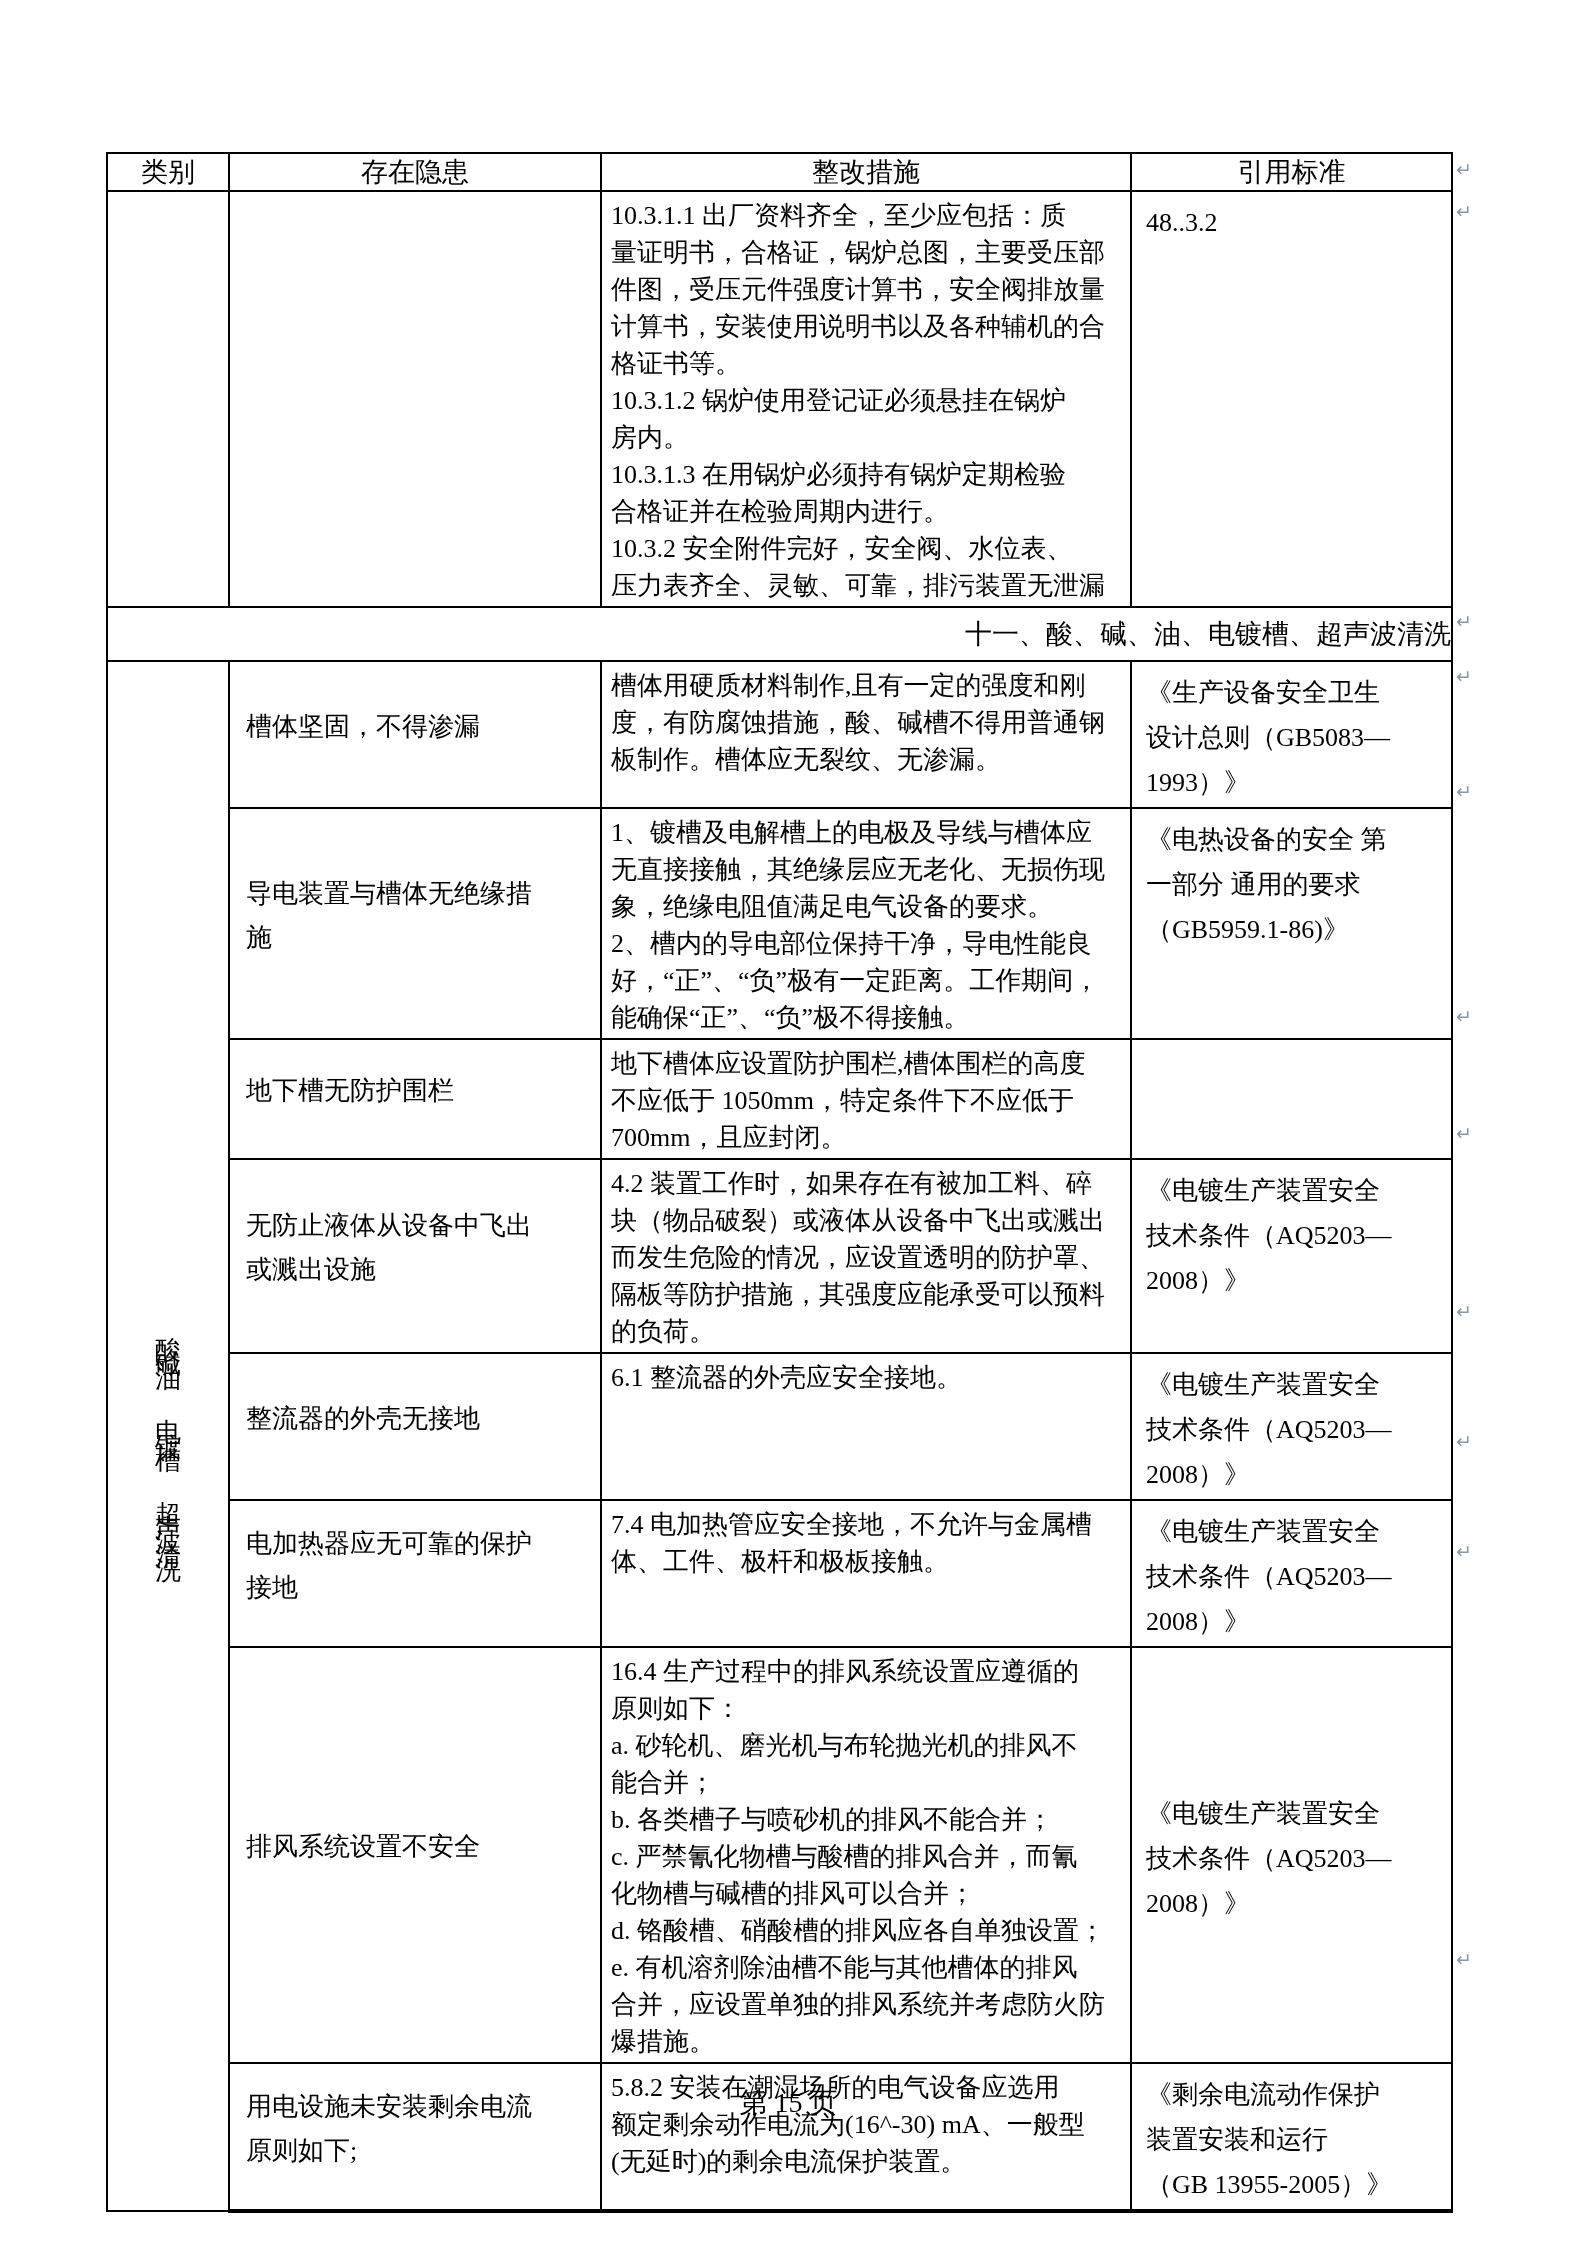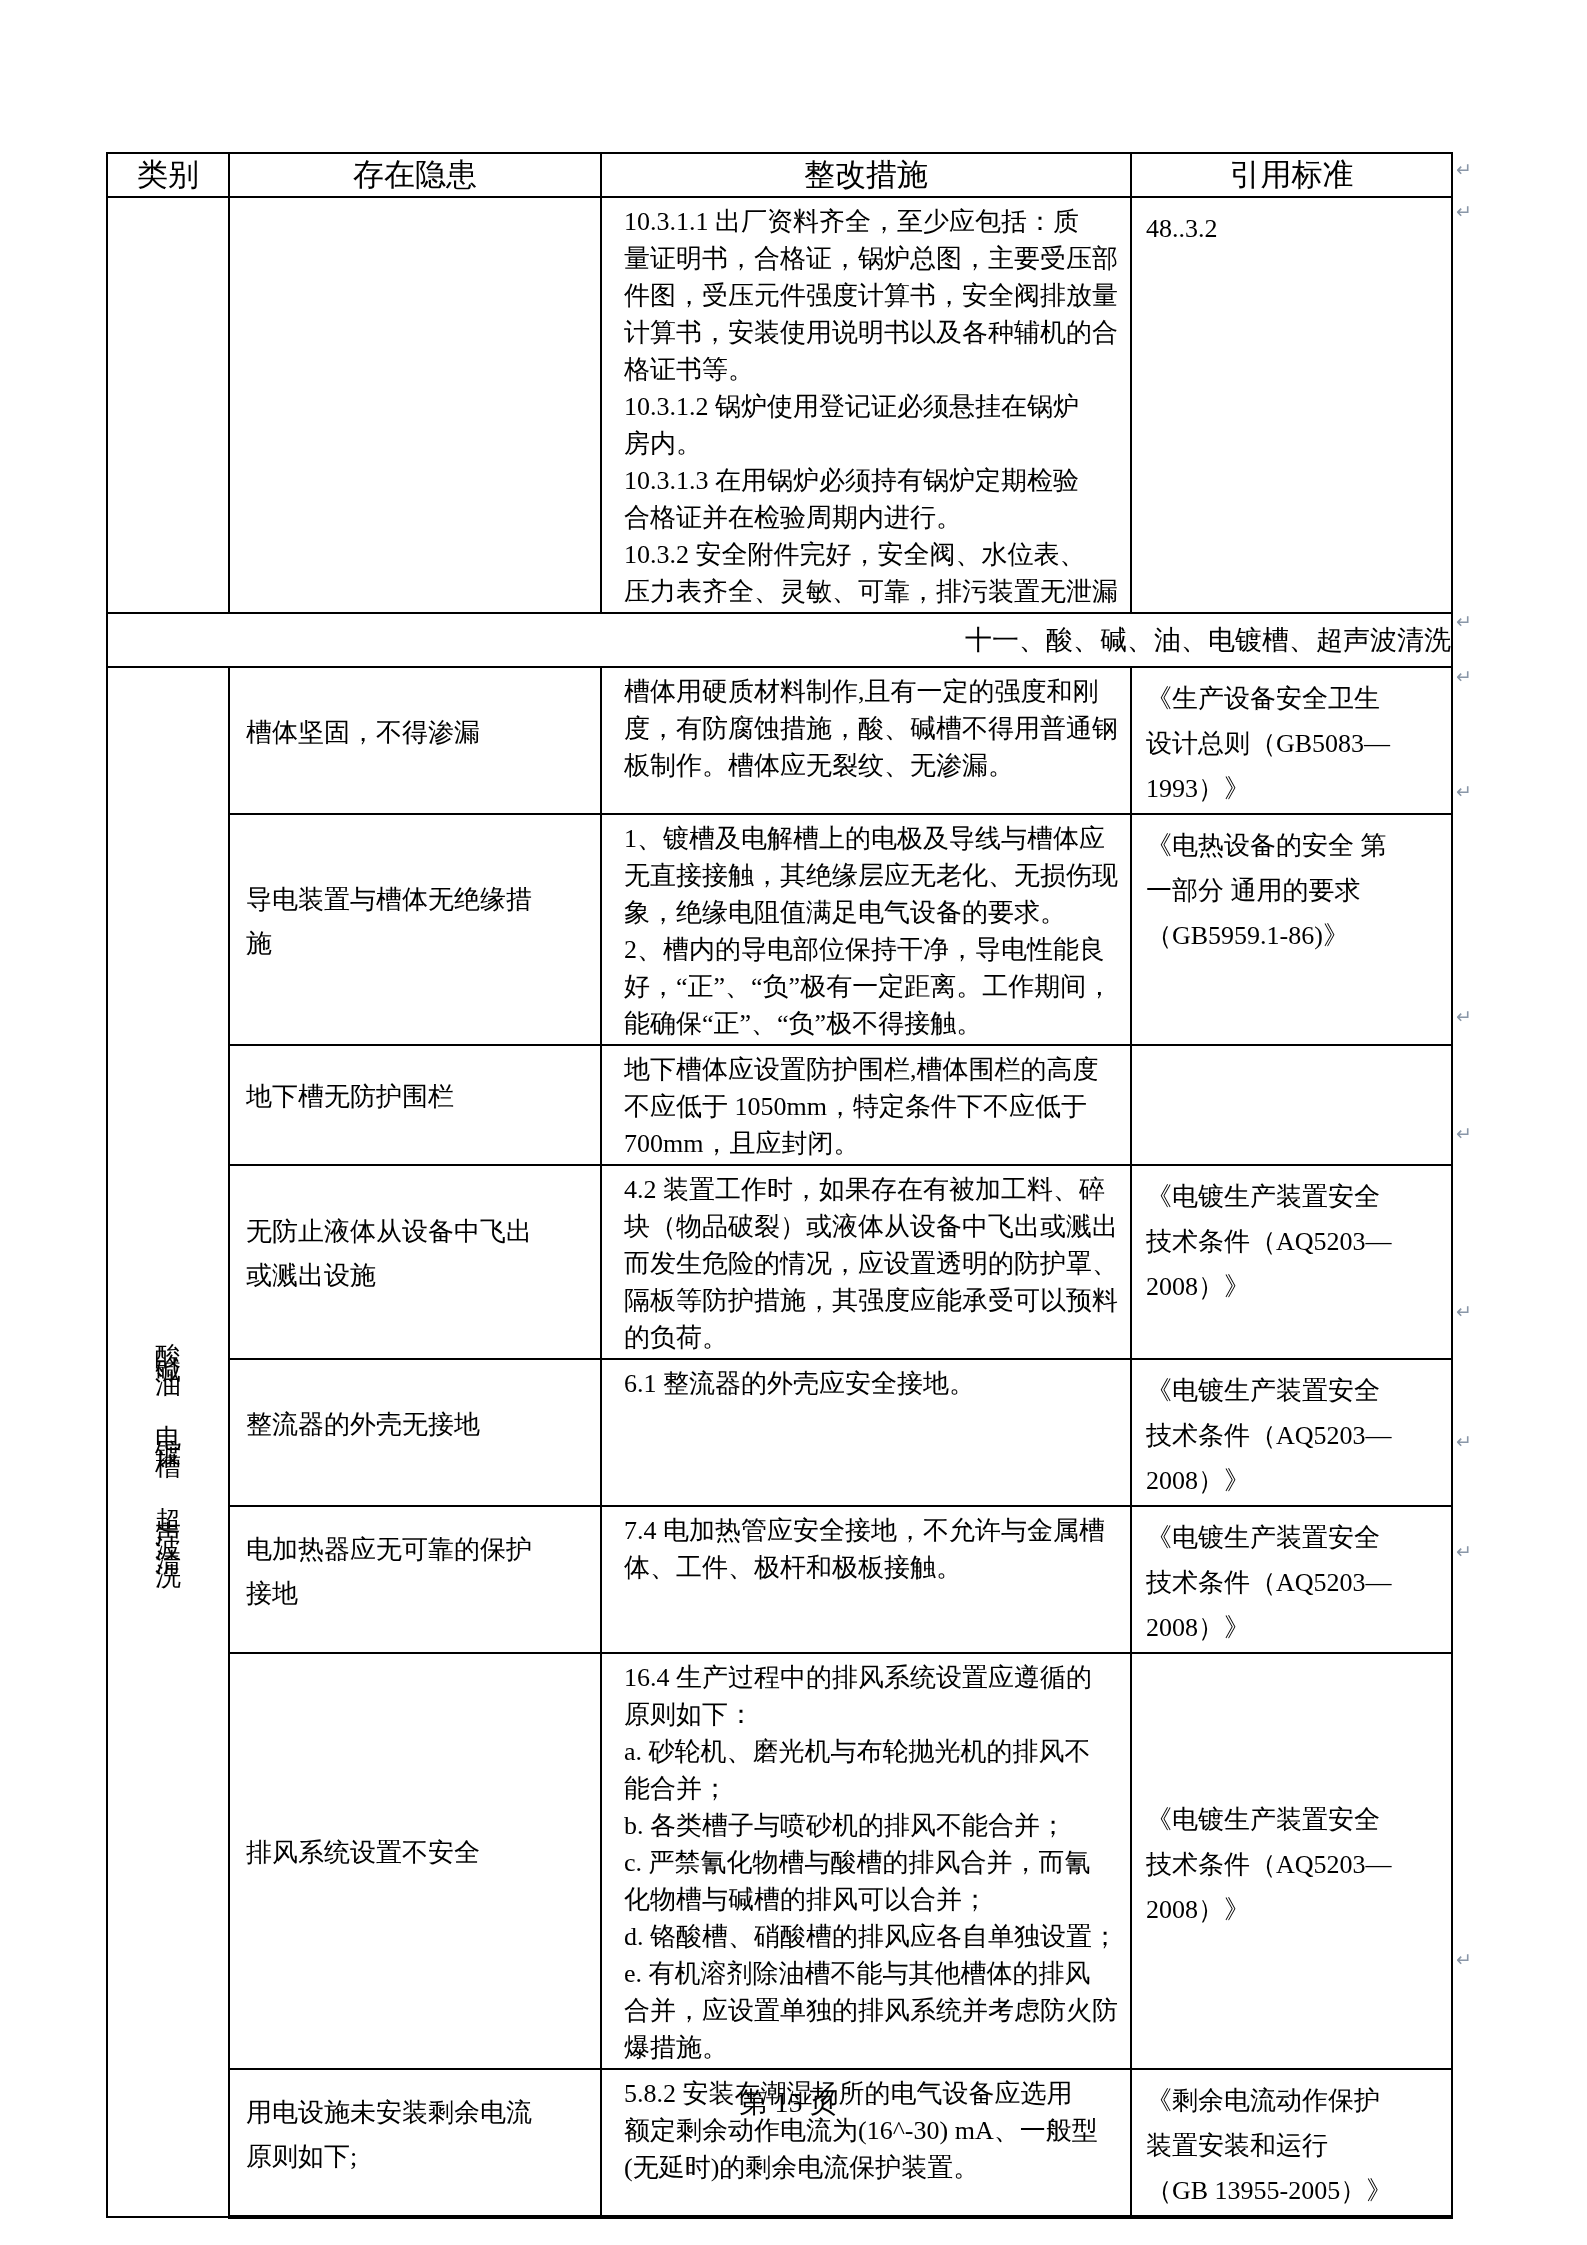--- a/index.html
+++ b/index.html
@@ -9,28 +9,28 @@
   }
   .doc-table{
     position:absolute;left:106px;top:152px;
     border-collapse:collapse;table-layout:fixed;width:1345px;
   }
   .doc-table td,.doc-table th{
     border:2px solid #000;padding:0;vertical-align:top;
     font-size:26px;font-weight:normal;overflow:hidden;
   }
   .doc-table tr.bottom-row td{border-bottom:4px solid #000;}
-  th.hdr{height:35px;text-align:center;vertical-align:middle;font-size:31px;}
+  th.hdr{height:35px;text-align:center;vertical-align:middle;font-size:27px;}
   td.cat-cell{vertical-align:middle;text-align:center;}
   .vertical-text{
     display:inline-block;writing-mode:vertical-rl;text-orientation:upright;
     font-size:26px;letter-spacing:14px;line-height:1.2;
   }
   td.hazard{vertical-align:middle;padding:0 12px 16px 16px;line-height:44px;white-space:pre-wrap;}
-  td.measure{padding:5px 7px 2px 22px;line-height:37px;white-space:pre-wrap;text-align:justify;}
+  td.measure{padding:5px 7px 2px 9px;line-height:37px;white-space:pre-wrap;text-align:justify;}
   td.standard{padding:8px 8px 2px 14px;line-height:45px;white-space:pre-wrap;border-radius:12px;}
   td.standard-mid{vertical-align:middle;}
   td.section-title{height:52px;text-align:right;vertical-align:middle;font-size:27px;}
   .footer{
     position:absolute;left:0;top:2084px;width:1577px;text-align:center;font-size:28px;
   }
   .pmark{
     position:absolute;left:1456px;font-size:19px;color:#8a97a8;
     font-family:"DejaVu Sans",sans-serif;
   }

